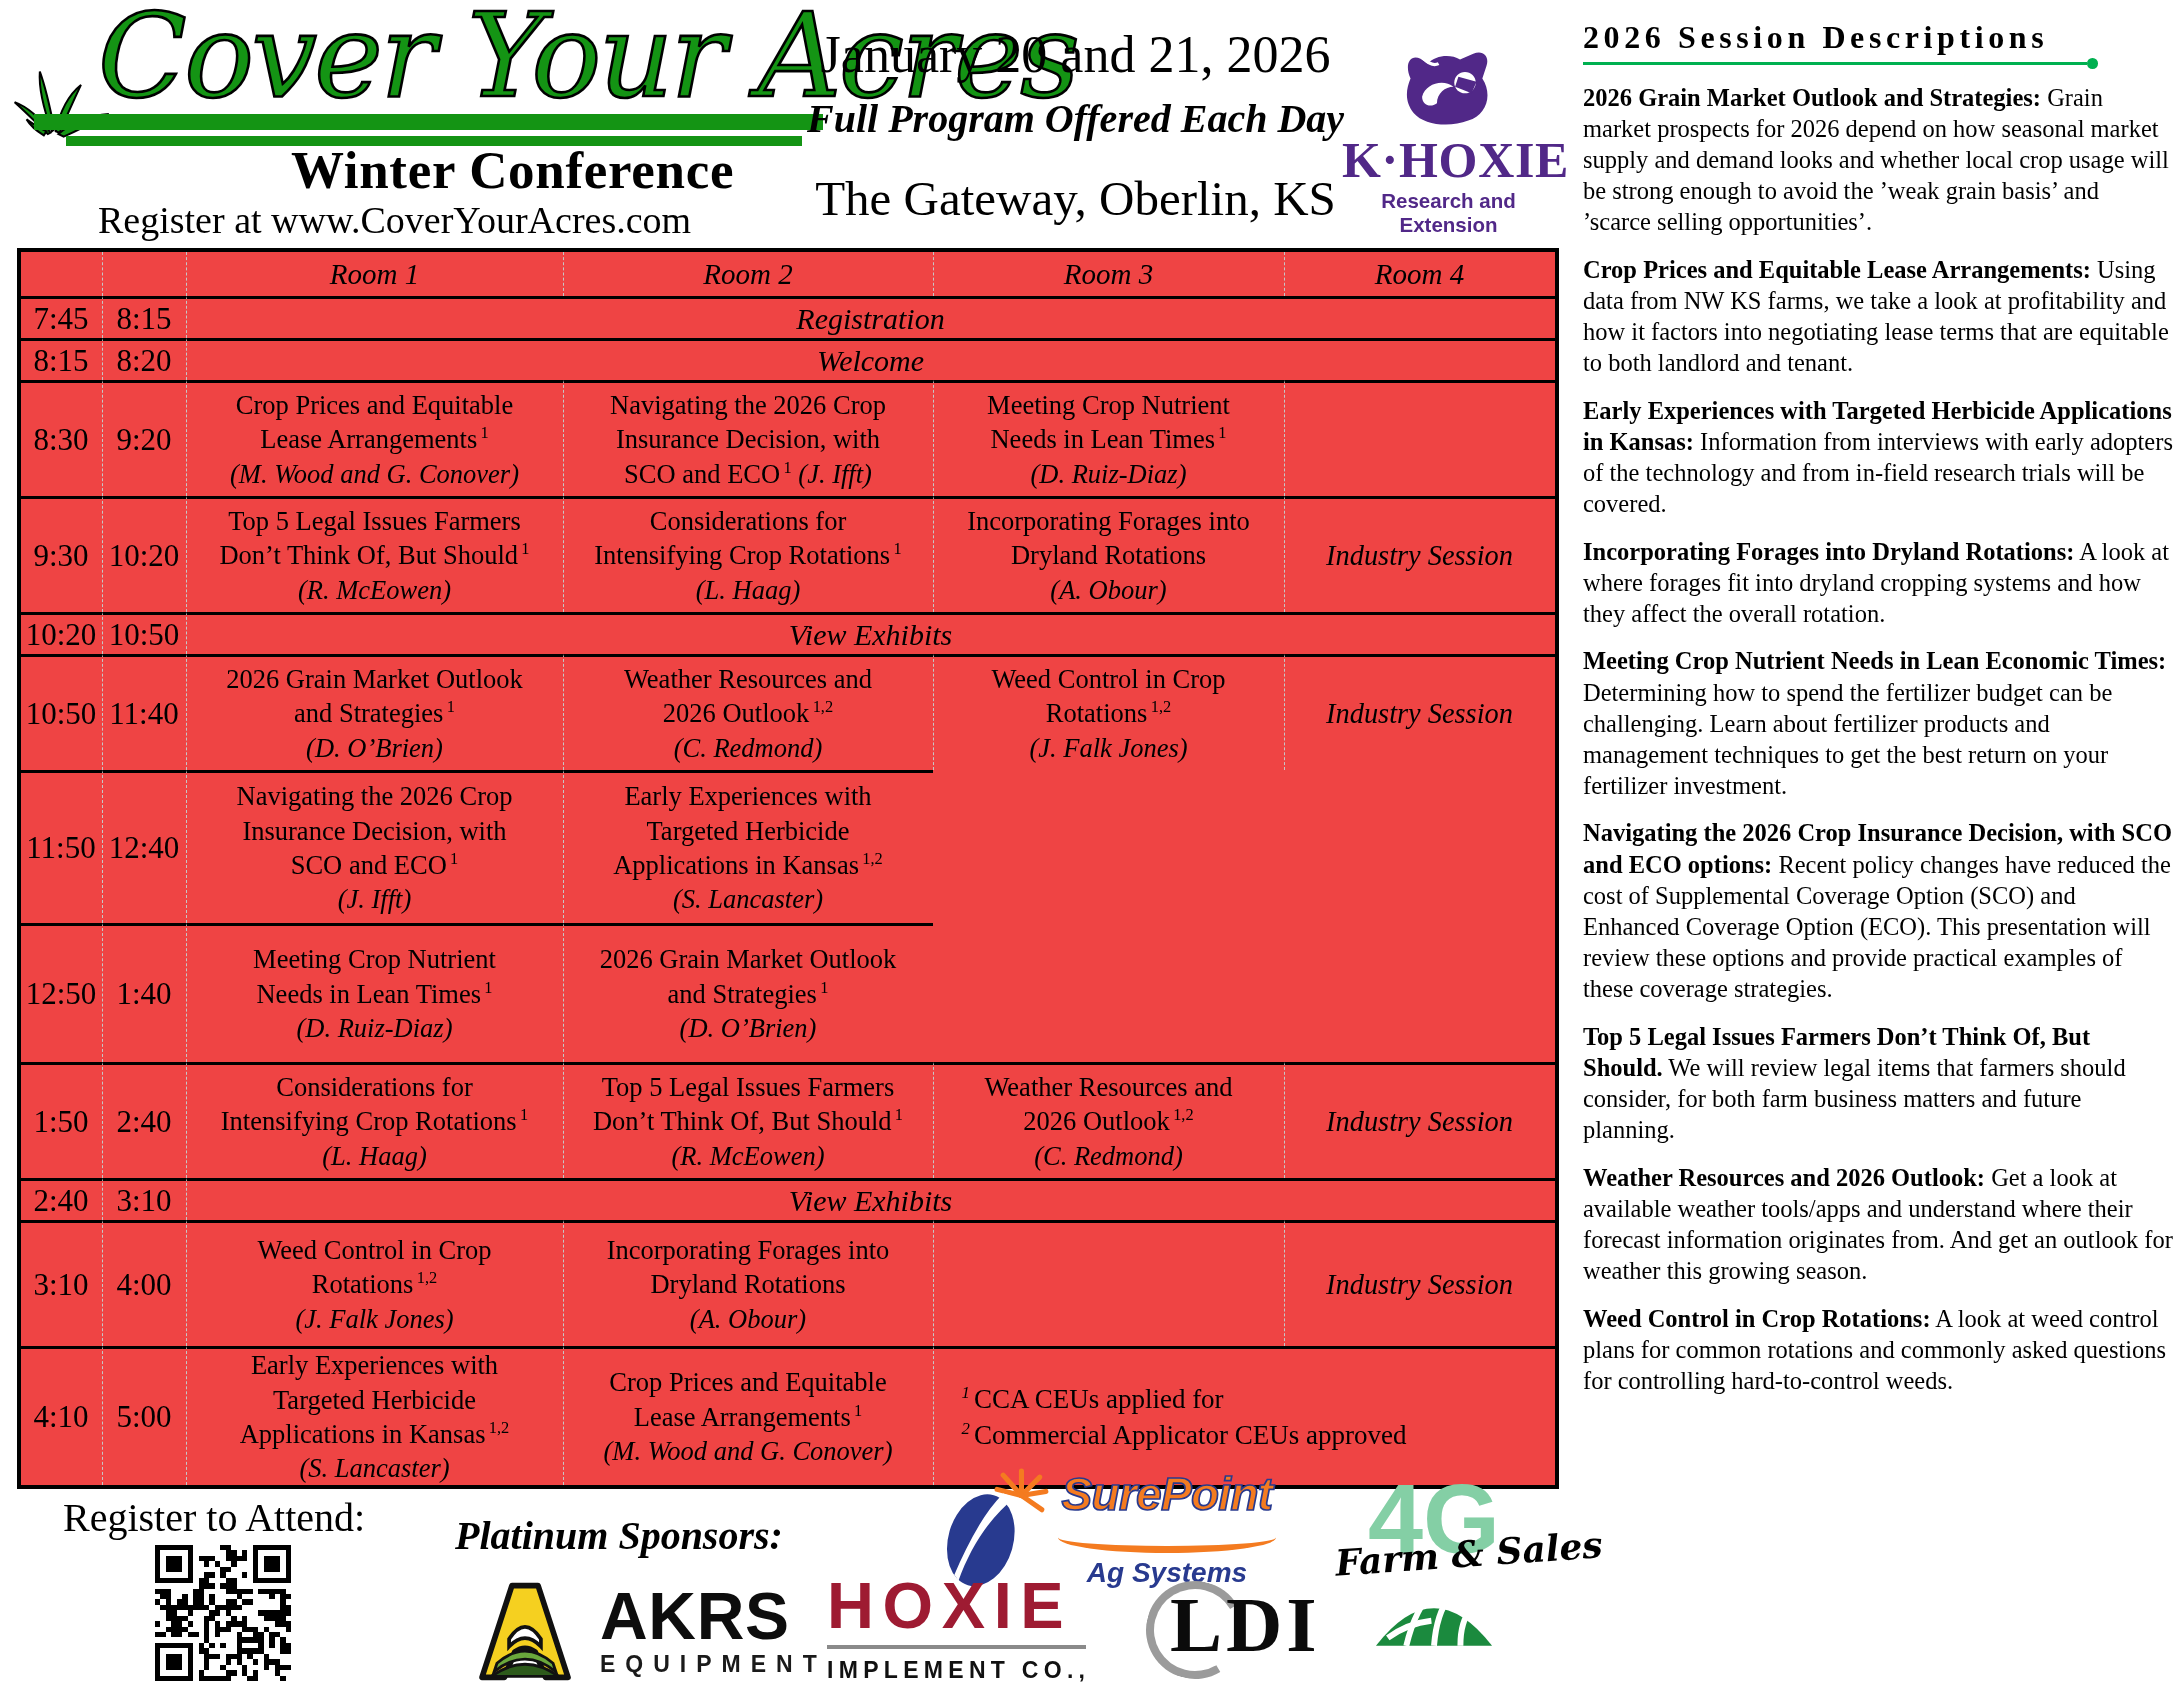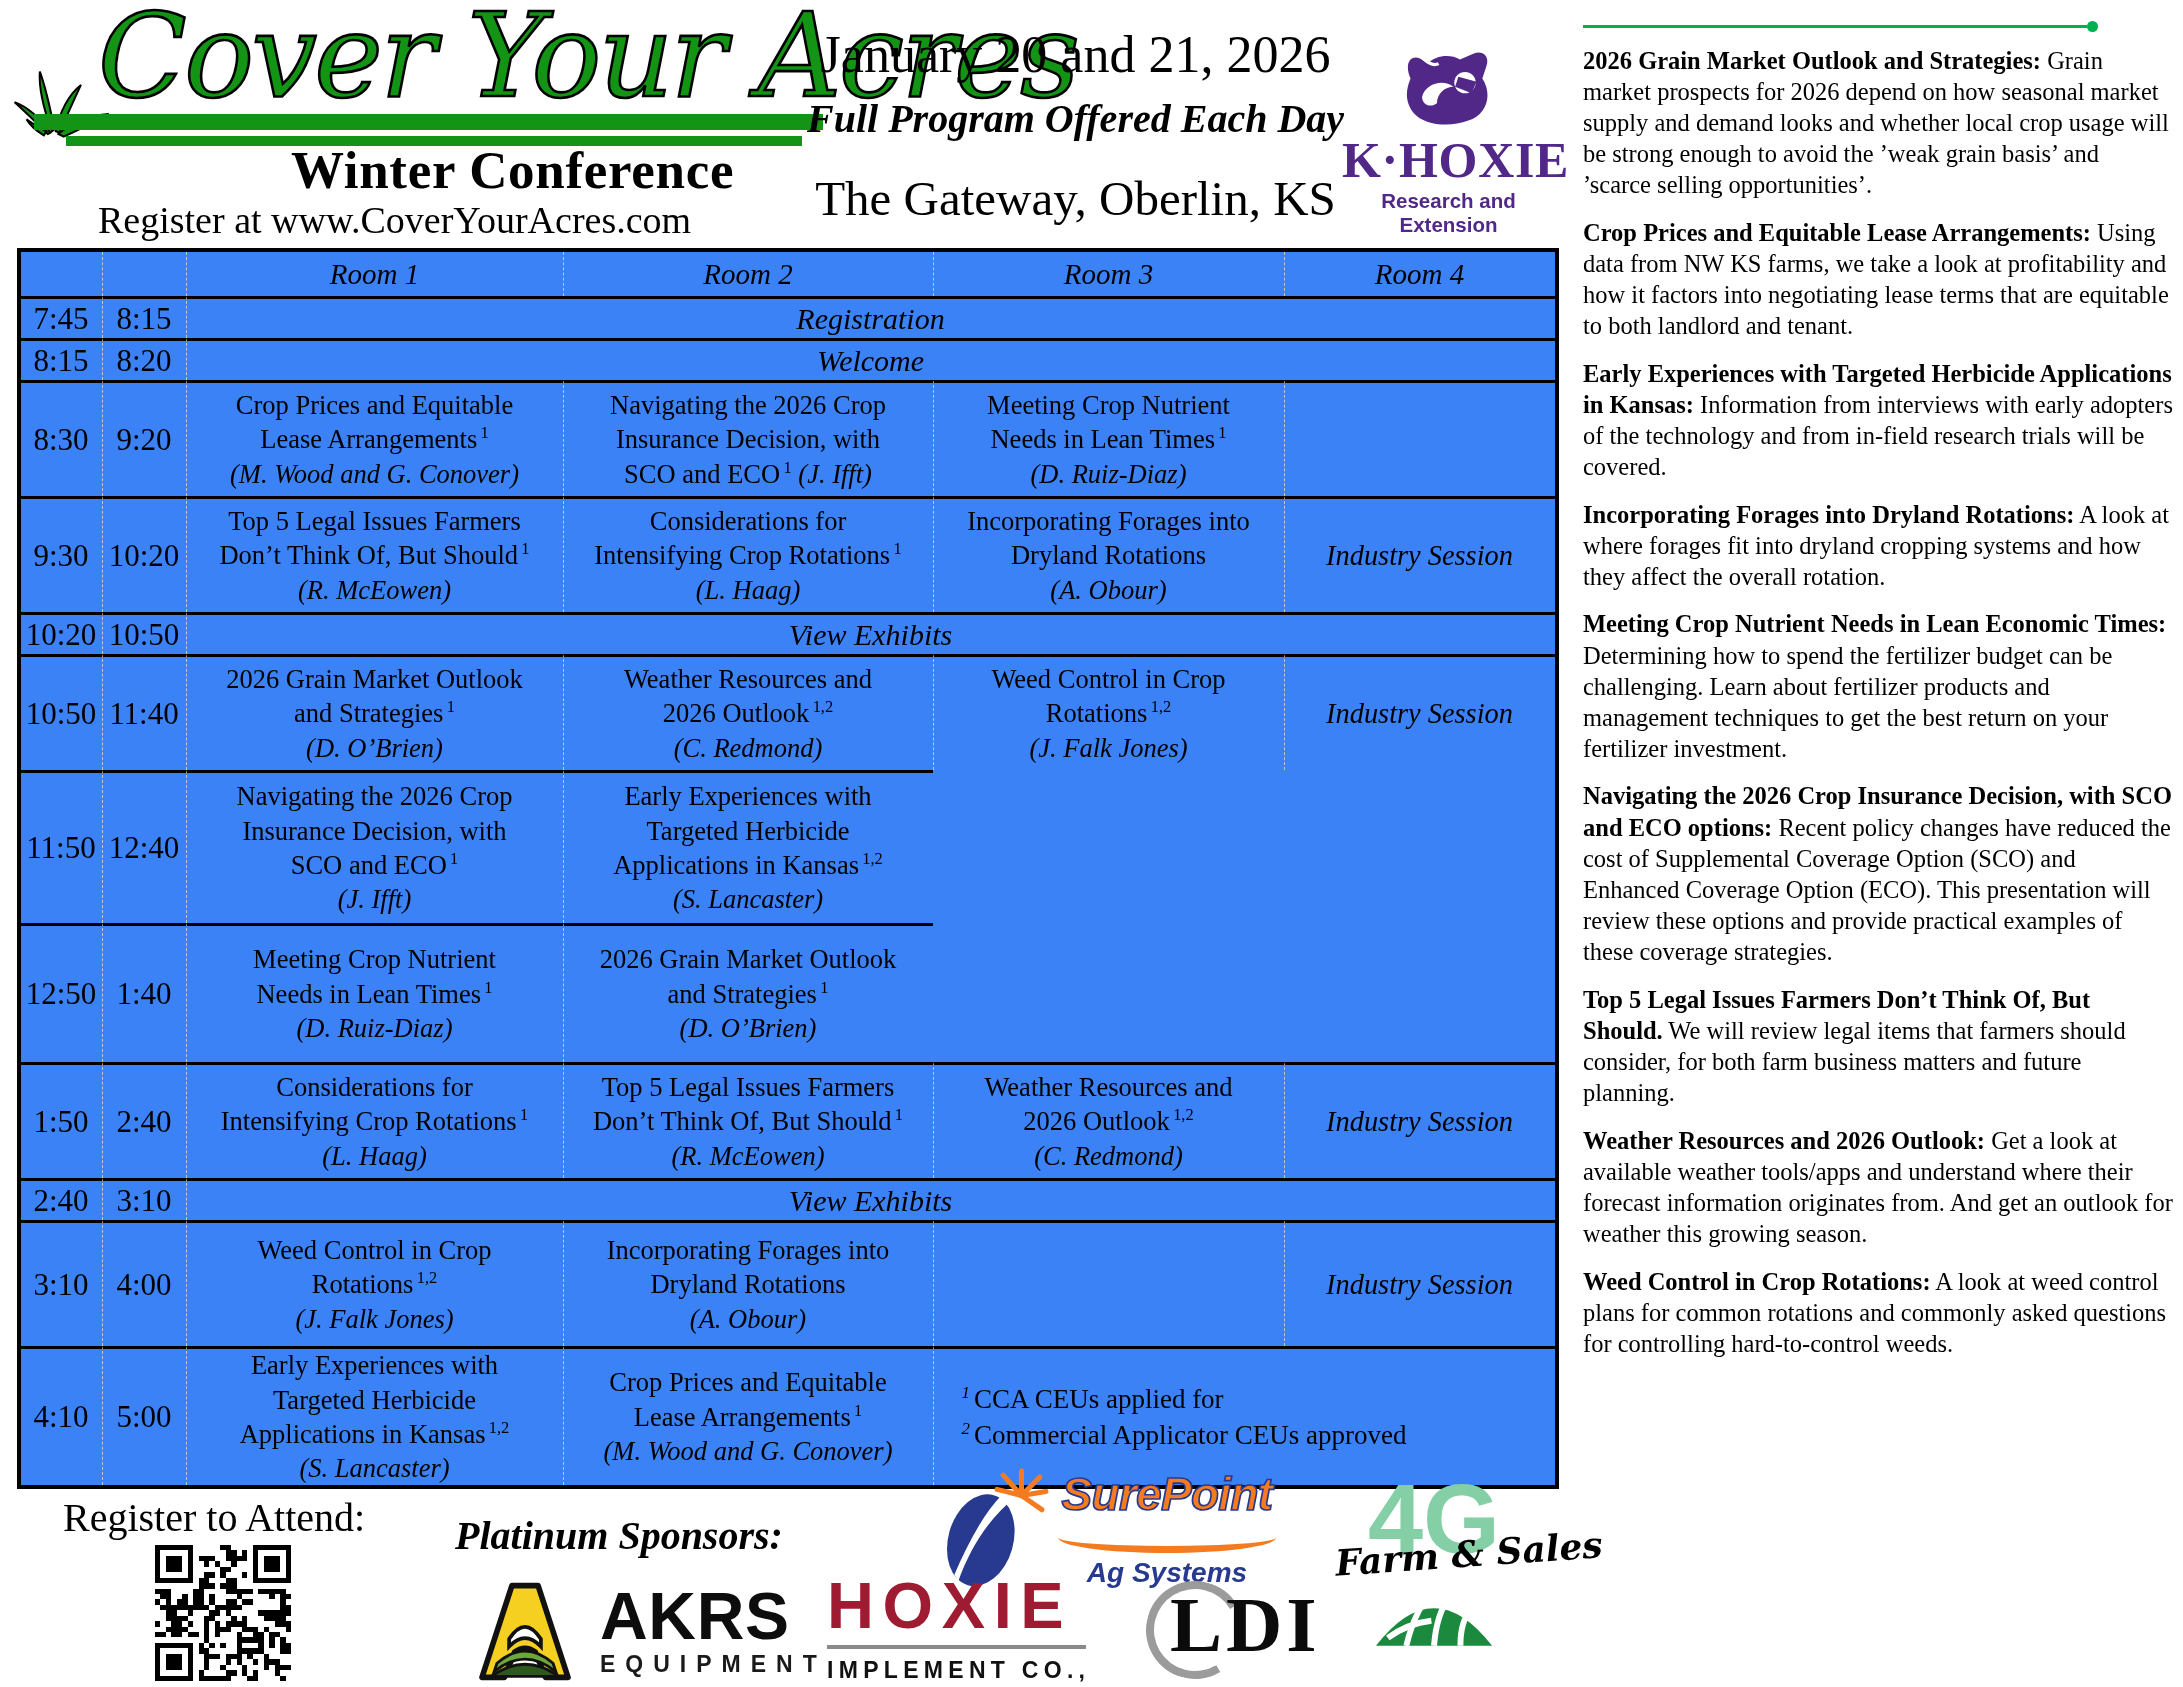--- a/index.html
+++ b/index.html
@@ -22,21 +22,21 @@
   .date-line{font-size:52px;}
   .program-line{font-size:40px;font-style:italic;font-weight:600;margin-top:10.6px;}
   .venue-line{font-size:49px;margin-top:28px;}
 
   
   .kstate{left:1342px;top:52px;width:213px;text-align:center;color:#512888;}
   .kstate-word{font-size:50px;font-weight:bold;letter-spacing:0.7px;margin-top:-4px;}
   .kstate-tag{font-size:20.5px;font-weight:bold;font-family:"Liberation Sans", sans-serif;margin-top:0px;}
 
   
-  .grid-table{left:16.5px;top:248px;display:grid;background:#3b82f6;
+  .grid-table{left:16.5px;top:248px;display:grid;background:#ef4444;
     grid-template-columns:81px 84px 377px 370px 351px 271px;
     grid-template-rows:44px 42px 42px 116px 116px 42px 116px 153px 139px 116px 42px 126px 139px;
     border:4px solid #000;}
   .cell{border-top:3.3px solid #000;box-sizing:border-box;display:flex;flex-direction:column;
     align-items:center;justify-content:center;text-align:center;padding:2.6px 12px;overflow:hidden;}
   .cell.th{border-top:none;}
   .dashL{border-left:1.3px dashed #c6c6c6;}
   .solidL{border-left:3.3px solid #000;}
   .italic{font-style:italic;}
   .time{font-size:31px;padding:1.3px;}
@@ -260,20 +260,21 @@
         <div class="sess">Crop Prices and Equitable
 Lease Arrangements<sup>1</sup> <span class="pres">(M. Wood and G. Conover)</span></div>
       </div>
       <div class="cell footnotes dashL" style="grid-area: 13 / 5 / span 1 / span 2;">
         <div><sup>1</sup>CCA CEUs applied for</div>
         <div><sup>2</sup>Commercial Applicator CEUs approved</div>
       </div>
     </div>
 
   <aside class="abs sidebar">
+    <div class="sb-title">2026 Session Descriptions</div>
     <div class="sb-rule"></div>
     <div class="sb-paras">
         <p><b>2026 Grain Market Outlook and Strategies:</b> Grain market prospects for 2026 depend on how seasonal market supply and demand looks and whether local crop usage will be strong enough to avoid the ’weak grain basis’ and ’scarce selling opportunities’.</p>
         <p><b>Crop Prices and Equitable Lease Arrangements:</b> Using data from NW KS farms, we take a look at profitability and how it factors into negotiating lease terms that are equitable to both landlord and tenant.</p>
         <p><b>Early Experiences with Targeted Herbicide Applications in Kansas:</b> Information from interviews with early adopters of the technology and from in-field research trials will be covered.</p>
         <p><b>Incorporating Forages into Dryland Rotations:</b> A look at where forages fit into dryland cropping systems and how they affect the overall rotation.</p>
         <p><b>Meeting Crop Nutrient Needs in Lean Economic Times:</b> Determining how to spend the fertilizer budget can be challenging.  Learn about fertilizer products and management techniques to get the best return on your fertilizer investment.</p>
         <p><b>Navigating the 2026 Crop Insurance Decision, with SCO and ECO options:</b> Recent policy changes have reduced the cost of Supplemental Coverage Option (SCO) and Enhanced Coverage Option (ECO).  This presentation will review these options and provide practical examples of these coverage strategies.</p>
         <p><b>Top 5 Legal Issues Farmers Don’t Think Of, But Should.</b>  We will review legal items that farmers should consider, for both farm business matters and future planning.</p>
         <p><b>Weather Resources and 2026 Outlook:</b> Get a look at available weather tools/apps and understand where their forecast  information originates from.  And get an outlook for weather this growing season.</p>

